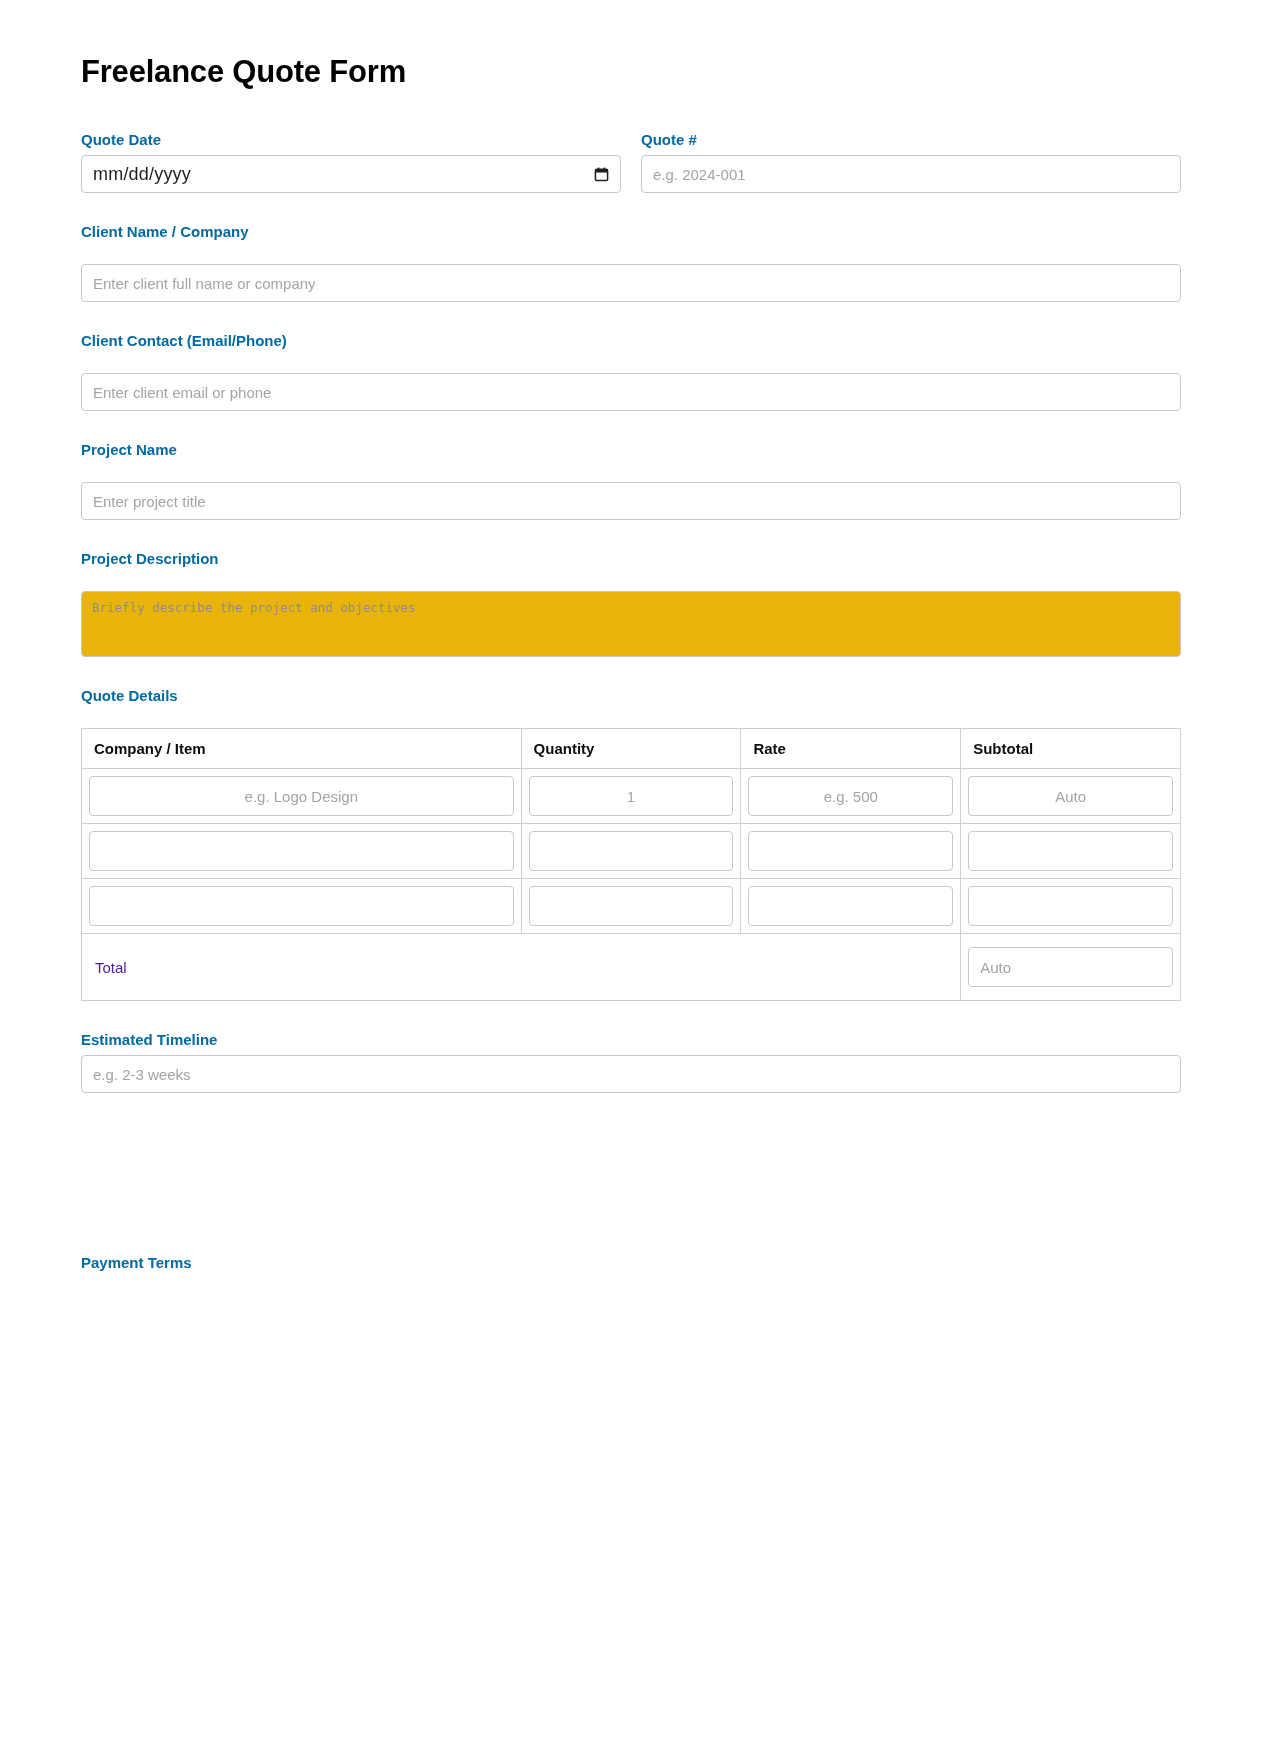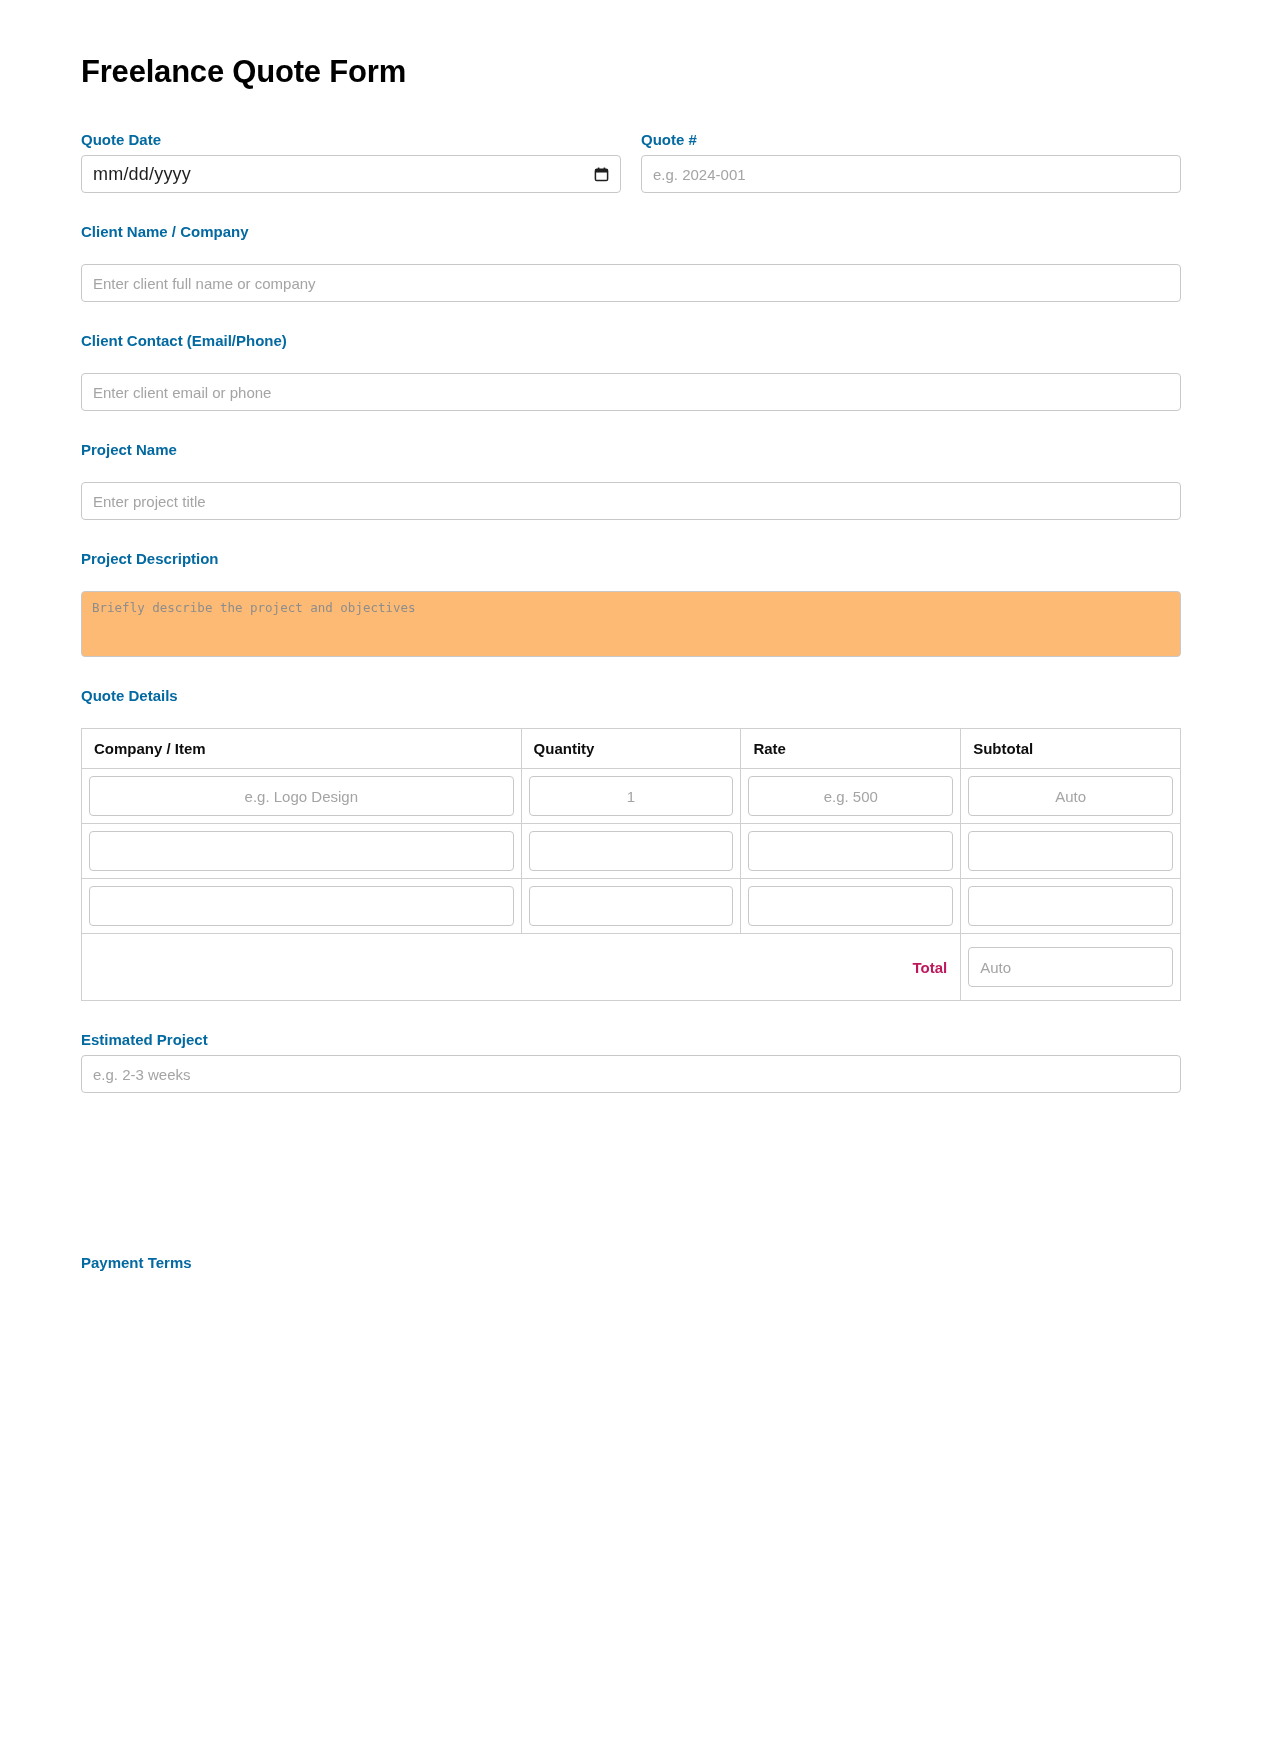--- a/index.html
+++ b/index.html
@@ -58,21 +58,21 @@
     width: 100%;
     height: 66px;
     border: 1px solid #c8c8c8;
     border-radius: 4px;
     padding: 8px 10px;
     font-family: "DejaVu Sans Mono", "Liberation Mono", monospace;
     font-size: 12.5px;
     color: #222;
     resize: none;
     outline: none;
-    background: #fdba74;
+    background: #eab308;
   }
   textarea.desc::placeholder { color: #8d8d8d; opacity: 1; }
   
   .date-input {
     display: flex;
     align-items: center;
     justify-content: space-between;
     width: 100%;
     height: 38px;
     border: 1px solid #c8c8c8;
@@ -102,24 +102,24 @@
     height: 40px;
     text-align: left;
     font-size: 15px;
     font-weight: 700;
     color: #0d0d0d;
     padding: 0 12px;
   }
   table.quote-table td.cell { padding: 7px; height: 54px; }
   table.quote-table td.cell input.text { height: 40px; text-align: center; }
   td.total-cell-label {
-    text-align: right;
-    font-size: 15px;
-    font-weight: 700;
-    color: #be185d;
+    text-align: left;
+    font-size: 15px;
+    font-weight: 400;
+    color: #4c1d95;
     padding: 0 13px !important;
     border-right: 1px solid #cfcfcf;
   }
   td.total-cell-input { padding: 13px 7px !important; }
   td.total-cell-input input.text { height: 40px; }
   .col-service  { width: 40%; }
   .col-quantity { width: 20%; }
   .col-rate     { width: 20%; }
   .col-subtotal { width: 20%; }
   .section-gap-large { height: 0; margin-bottom: 160px; }
@@ -240,21 +240,21 @@
           <td class="total-cell-label" colspan="3">Total</td>
           <td class="total-cell-input">
             <input type="text" class="text" placeholder="Auto" style="">
           </td>
         </tr>
       </tbody>
     </table>
   </div>
 
   <div class="field tight">
-    <label>Estimated Project</label>
+    <label>Estimated Timeline</label>
     <input type="text" class="text" placeholder="e.g. 2-3 weeks" style="">
   </div>
 
   <div class="section-gap-large"></div>
 
   <div class="field tight">
     <label>Payment Terms</label>
   </div>
 
 </div>

